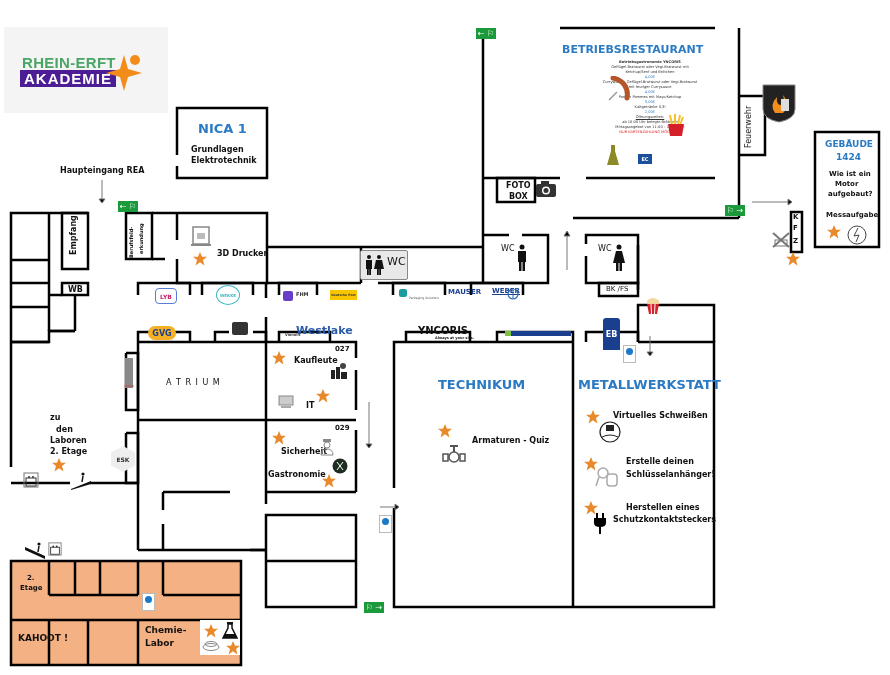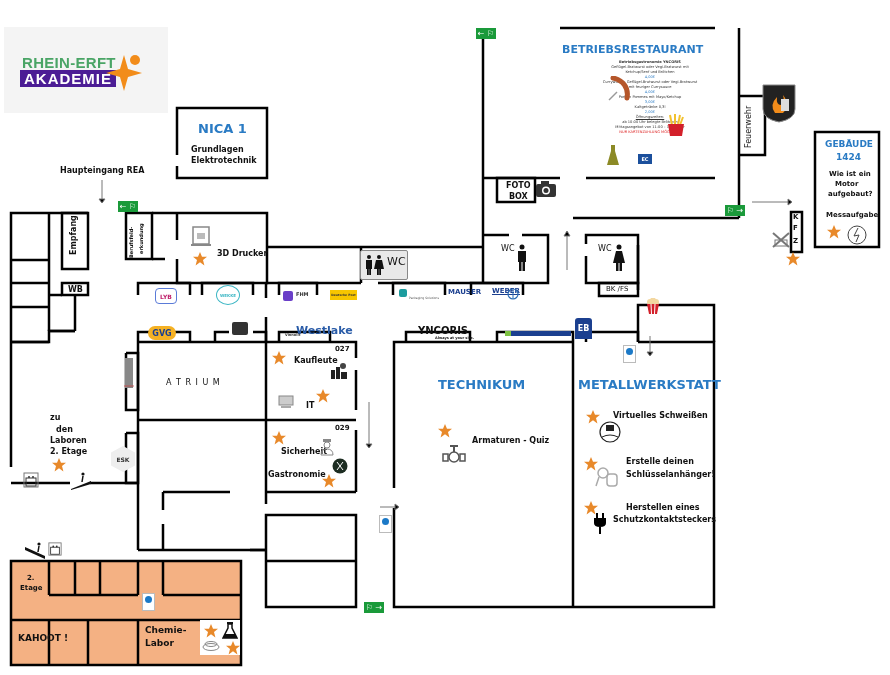--- a/index.html
+++ b/index.html
@@ -302,21 +302,21 @@
     <line x1="6" y1="3" x2="6" y2="11" stroke="#2a6bb4"></line>
   </svg>
 
 <div class="badge" style="left:148px;top:326px;width:28px;height:14px;border-radius:7px;background:#f5b123;color:#1b3f8f;font-size:8px;">GVG</div>
 <div class="badge" style="left:232px;top:322px;width:16px;height:13px;background:#333;border-radius:2px;"></div>
 <div class="badge" style="left:296px;top:324px;font-size:11px;color:#2a5ca8;">Westlake</div>
 <div class="badge" style="left:285px;top:333px;font-size:3.5px;color:#333;">Vinnolit</div>
 <div class="badge" style="left:418px;top:325px;font-size:10px;color:#111;">YNCORIS</div>
 <div class="badge" style="left:435px;top:336px;font-size:3.5px;color:#111;">Always at your site.</div>
 <div class="badge" style="left:505px;top:331px;width:60px;height:5px;background:#1b3f8f;border-left:6px solid #7dc242;"></div>
-<div class="badge" style="left:575px;top:318px;width:17px;height:21px;background:#1b3f8f;color:#fff;border-radius:3px 3px 0 0;font-size:8px;">EB</div>
+<div class="badge" style="left:603px;top:318px;width:17px;height:32px;background:#1b3f8f;color:#fff;border-radius:3px 3px 0 0;font-size:8px;">EB</div>
 <svg style="position:absolute;left:124px;top:356px;" width="10" height="34" viewBox="0 0 10 34">
     <rect x="1" y="2" width="8" height="30" fill="#888"></rect>
     <line x1="0" y1="30" x2="10" y2="30" stroke="#c44" stroke-width="0.8"></line>
   </svg>
 <div class="badge" style="left:111px;top:446px;width:24px;height:26px;color:#333;font-size:6px;background:#eee;clip-path:polygon(50% 0,100% 25%,100% 75%,50% 100%,0 75%,0 25%);">ESK</div>
 
 <div class="ppe" style="left:623px;top:345px;"></div>
 <div class="ppe" style="left:379px;top:515px;"></div>
 <div class="ppe" style="left:142px;top:593px;"></div>
 

